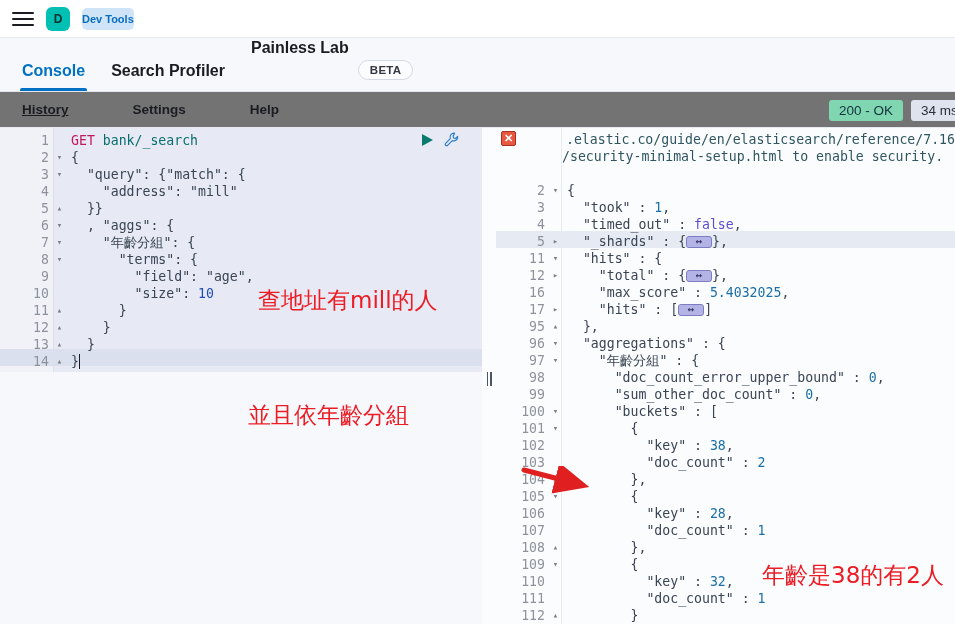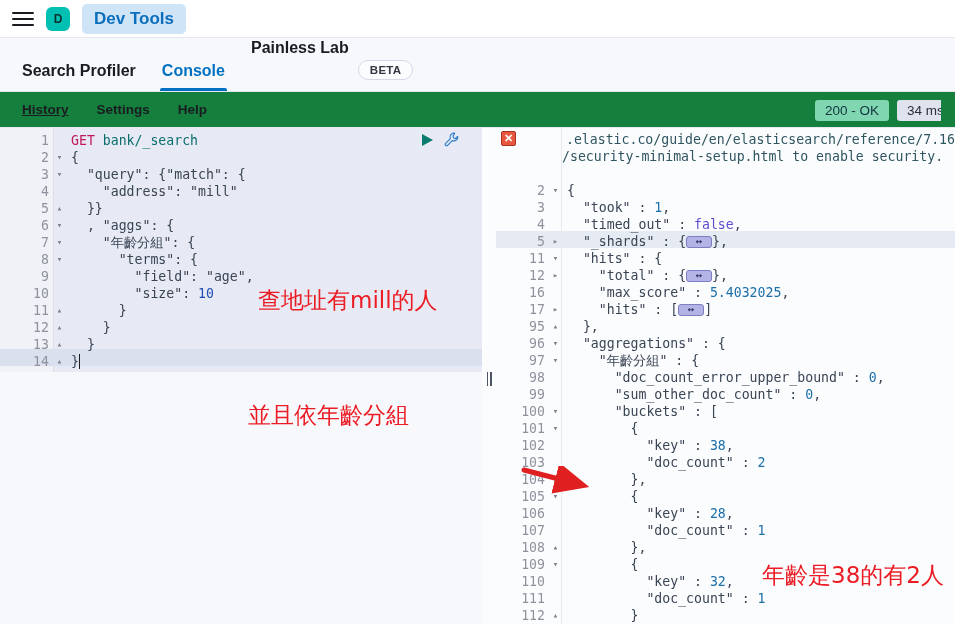--- a/index.html
+++ b/index.html
@@ -28,22 +28,22 @@
   .hamburger i { display:block; height: 2px; background: #1a1c21; border-radius: 1px; }
   .avatar {
     width: 24px; height: 24px; border-radius: 6px;
     background: #00bfb3; color: #07332f;
     font-size: 12px; font-weight: bold;
     display: flex; align-items: center; justify-content: center;
     letter-spacing: 0;
   }
   .crumb-pill {
     background: #cfe4f7; color: #0a6ebd;
-    font-size: 17px; font-weight: 600;
-    padding: 5px 12px; border-radius: 5px;
+    font-size: 11px; font-weight: 600;
+    padding: 5px 0; border-radius: 5px;
     cursor: pointer; white-space: nowrap;
   }
 
   
   .tabstrip {
     position: absolute; left: 0; top: 38px; width: 955px; height: 54px;
     background: #f7f8fc;
     display: flex; align-items: flex-end;
     padding-left: 10px; gap: 0;
     border-bottom: 1px solid #e4e7ef;
@@ -64,33 +64,34 @@
     font-size: 11.5px; font-weight: bold; color: #343741;
     border: 1px solid #d3dae6; border-radius: 12px;
     padding: 3px 11px 3px 11px; background: #fbfcfe;
     letter-spacing: .3px;
     margin-top: 44px;
   }
 
   
   .subbar {
     position: absolute; left: 0; top: 92px; width: 955px; height: 36px;
-    background: #15803d;
+    background: #737373;
     display: flex; align-items: center;
     padding-left: 8px;
     border-bottom: 1px solid #e8eaf0;
+    gap: 36px;
   }
   .subbar-link {
     font-size: 13.5px; font-weight: bold; color: #1a1c21;
     padding: 0 14px; cursor: pointer; white-space: nowrap;
   }
   .subbar-link.underlined { text-decoration: underline; }
   .status-zone {
     position: absolute; right: 0; top: 0; height: 36px;
-    display: flex; align-items: center; gap: 8px; padding-right: 14px;
+    display: flex; align-items: center; gap: 8px; padding-right: 0;
   }
   .status-ok {
     background: #7fd6b0; color: #13333f;
     font-size: 13.5px; padding: 3px 10px; border-radius: 3px;
     white-space: nowrap;
   }
   .status-time {
     background: #dfe3ee; color: #2b2f3a;
     font-size: 13.5px; padding: 3px 10px 3px 10px; border-radius: 3px 0 0 3px;
     white-space: nowrap; overflow: hidden; width: 44px;
@@ -229,25 +230,25 @@
     <div class="hamburger">
       <i></i>
         <i></i>
         <i></i>
     </div>
     <div class="avatar">D</div>
     <div class="crumb-pill">Dev Tools</div>
   </div>
 
   <div class="tabstrip">
+    <div class="tab active">
+      <span>Console</span>
+    </div>
     <div class="tab">
       <span>Search Profiler</span>
-    </div>
-    <div class="tab active">
-      <span>Console</span>
     </div>
     <div class="tab">
       <span>Painless Lab</span>
       <span class="beta-pill">BETA</span>
     </div>
   </div>
 
   <div class="subbar">
     <div class="subbar-link underlined">History</div>
     <div class="subbar-link">Settings</div>

